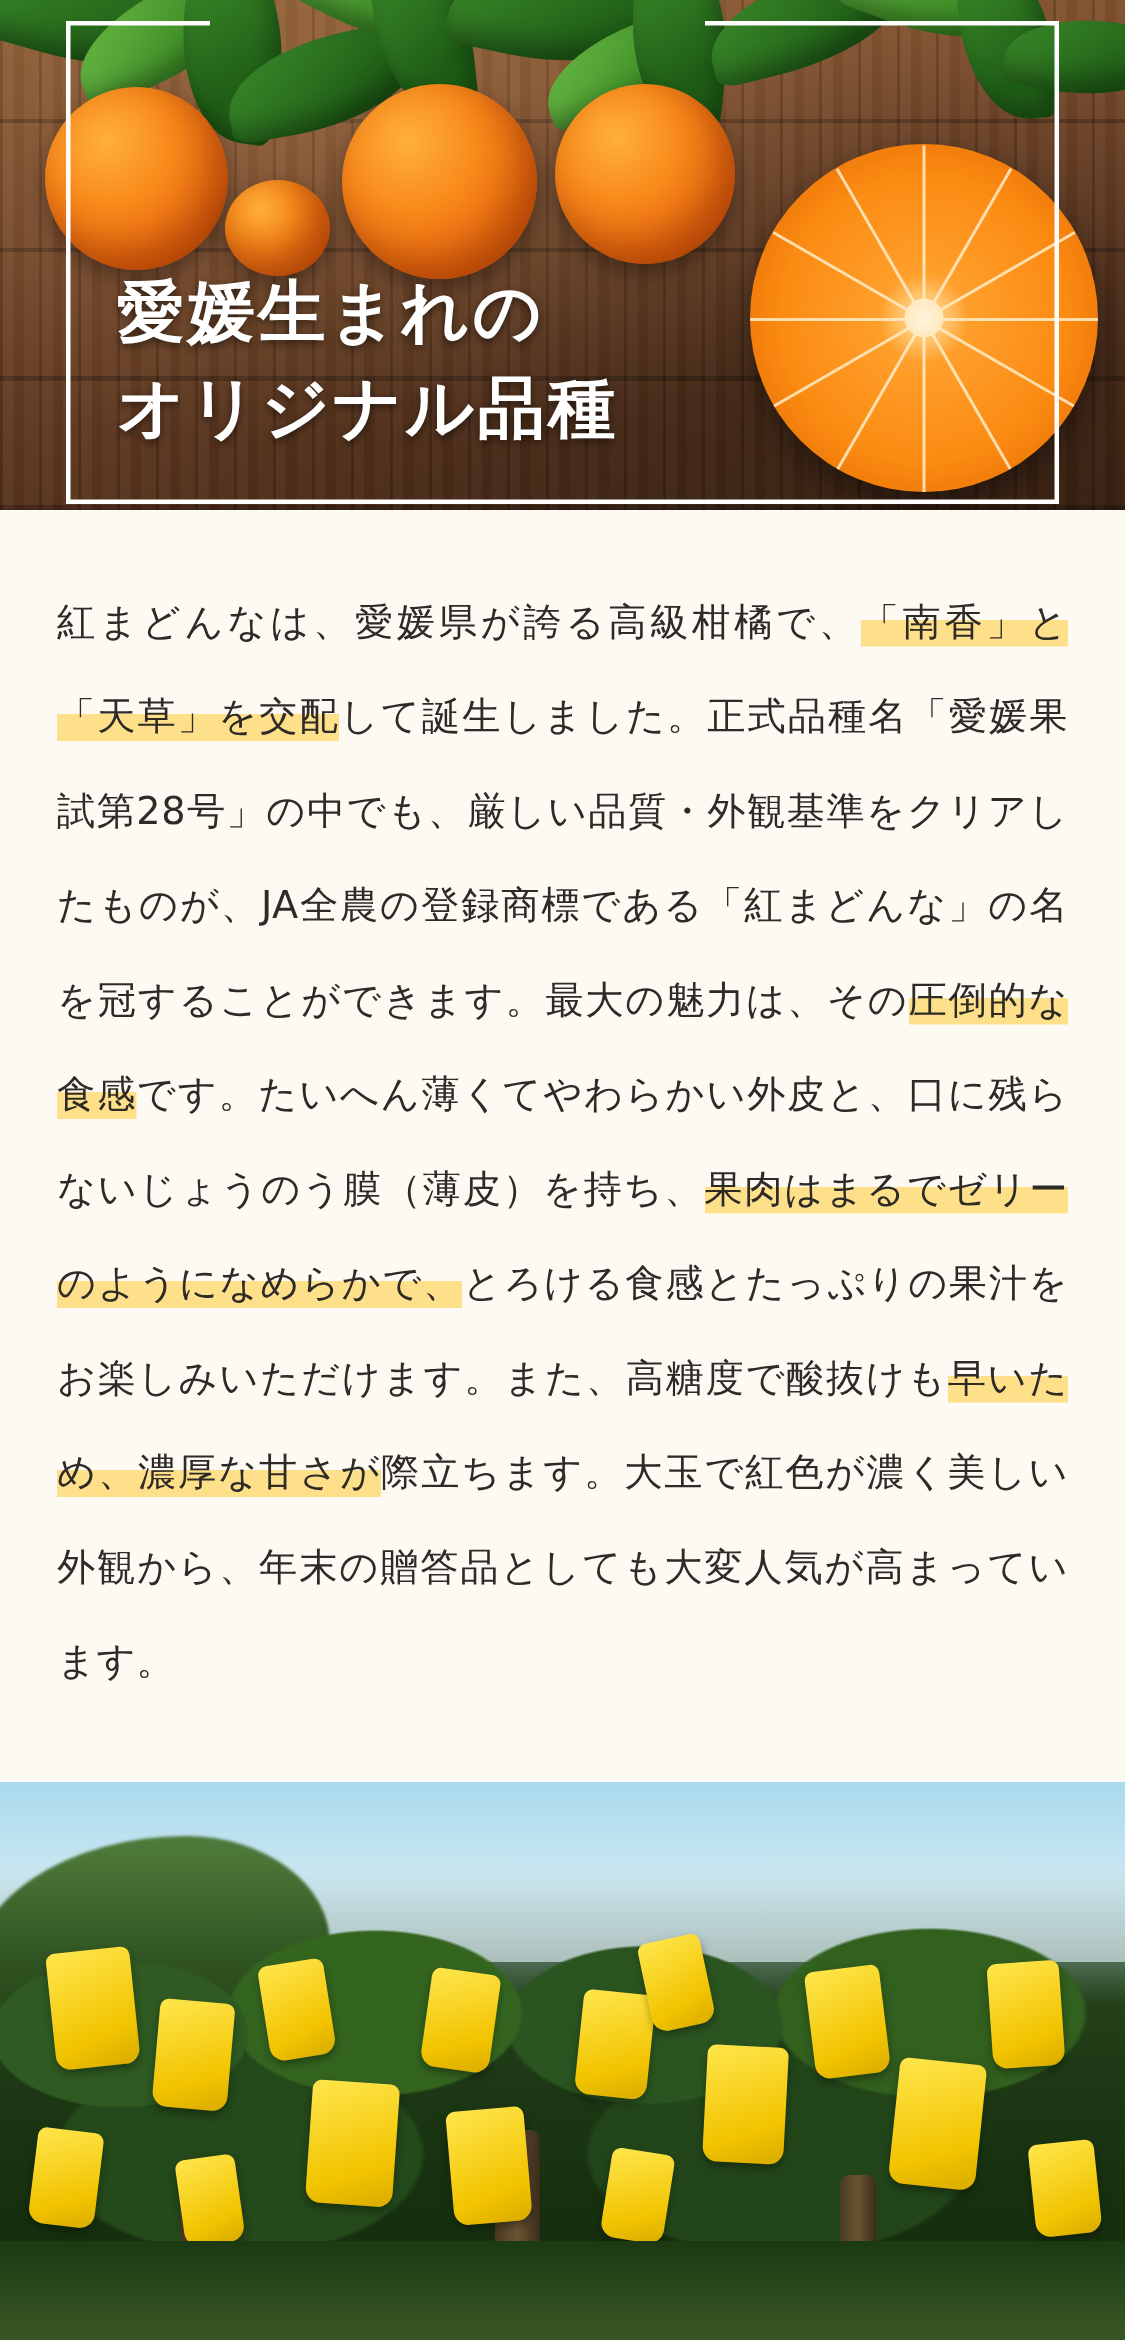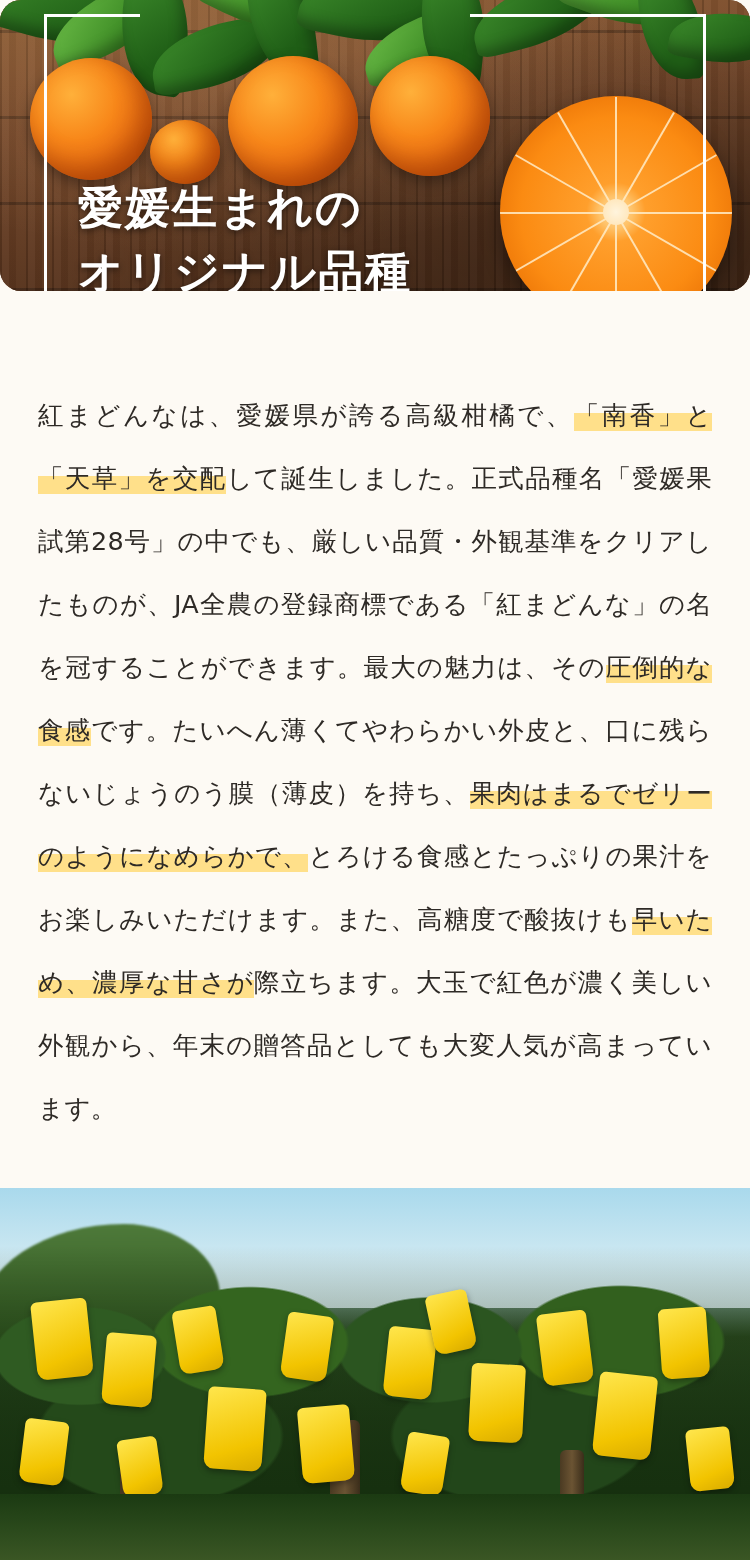--- a/index.html
+++ b/index.html
@@ -15,24 +15,23 @@
     width: 750px;
     height: 1560px;
     background: #fdfaf4;
     overflow: hidden;
   }
 
   
   .hero {
     position: relative;
     width: 750px;
-    height: 291px;
+    height: 340px;
     overflow: hidden;
     background: #6b4226;
-    border-radius: 21px;
   }
   
   .wood {
     position: absolute;
     inset: 0;
     background:
       repeating-linear-gradient(90deg,
         rgba(0,0,0,0.14) 0px, rgba(0,0,0,0.14) 2px,
         rgba(255,255,255,0.03) 2px, rgba(255,255,255,0.03) 9px,
         rgba(0,0,0,0.05) 9px, rgba(0,0,0,0.05) 16px,

